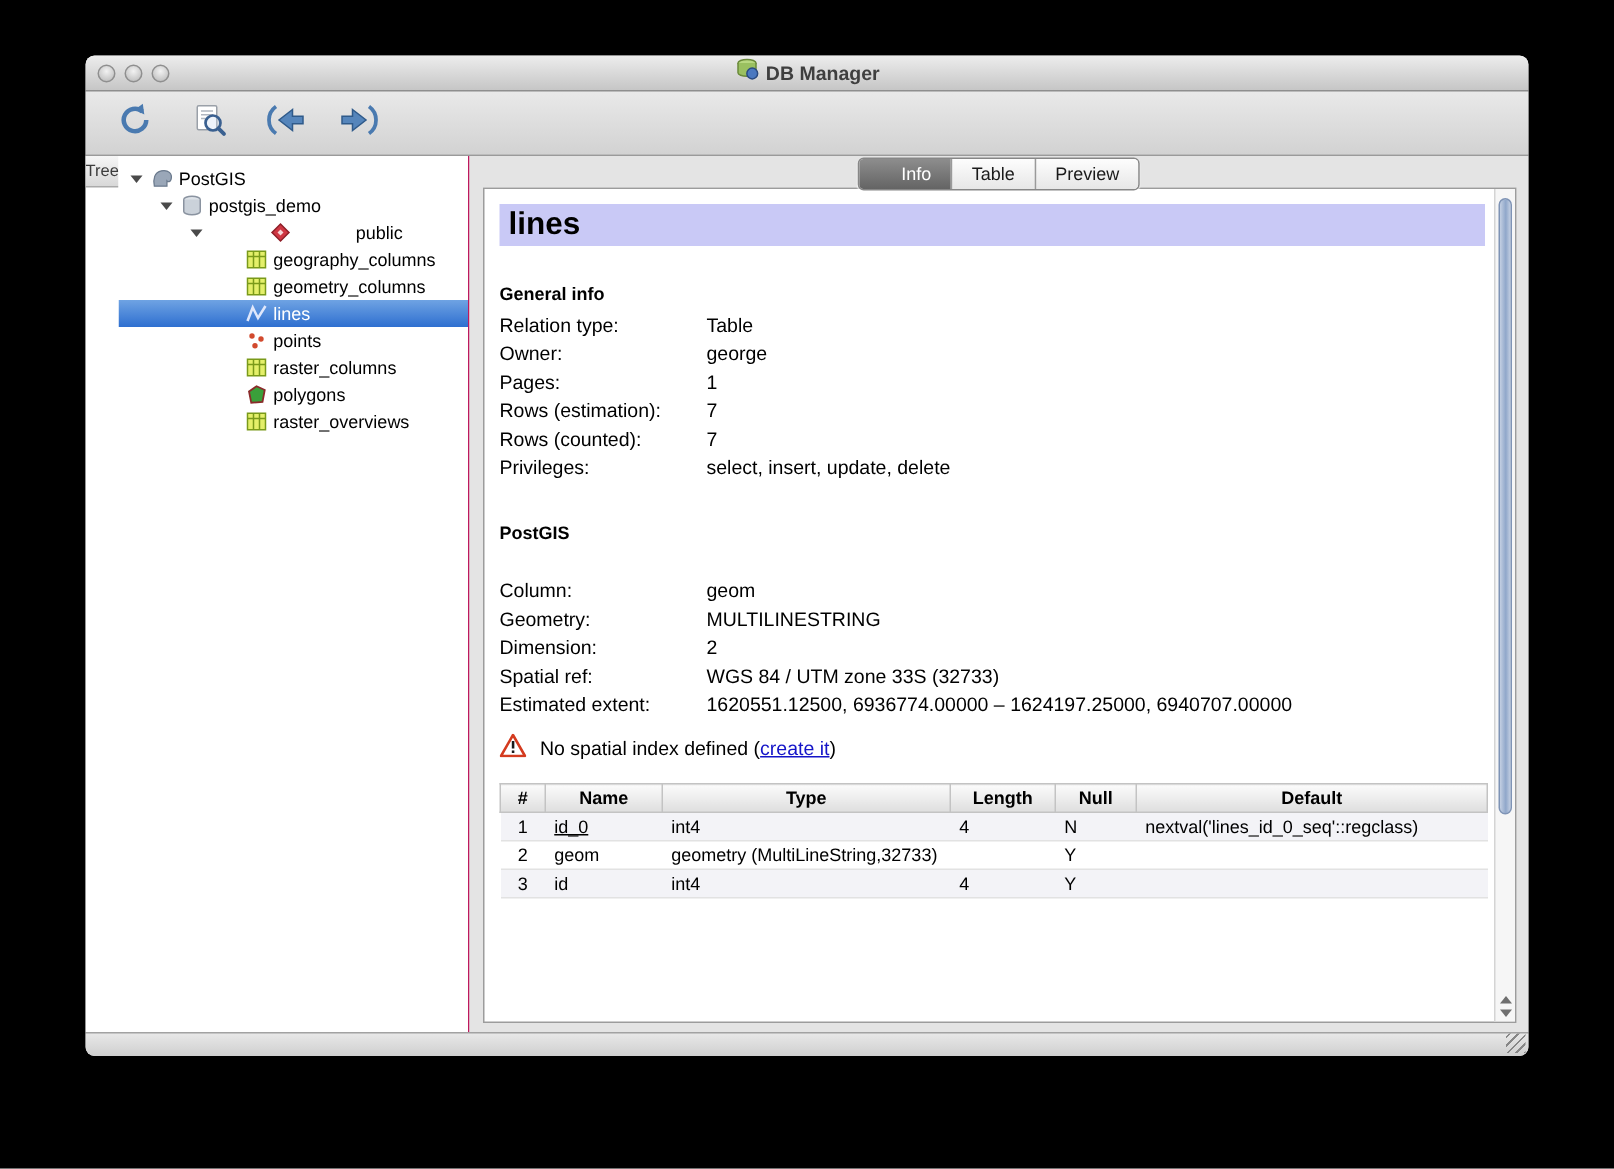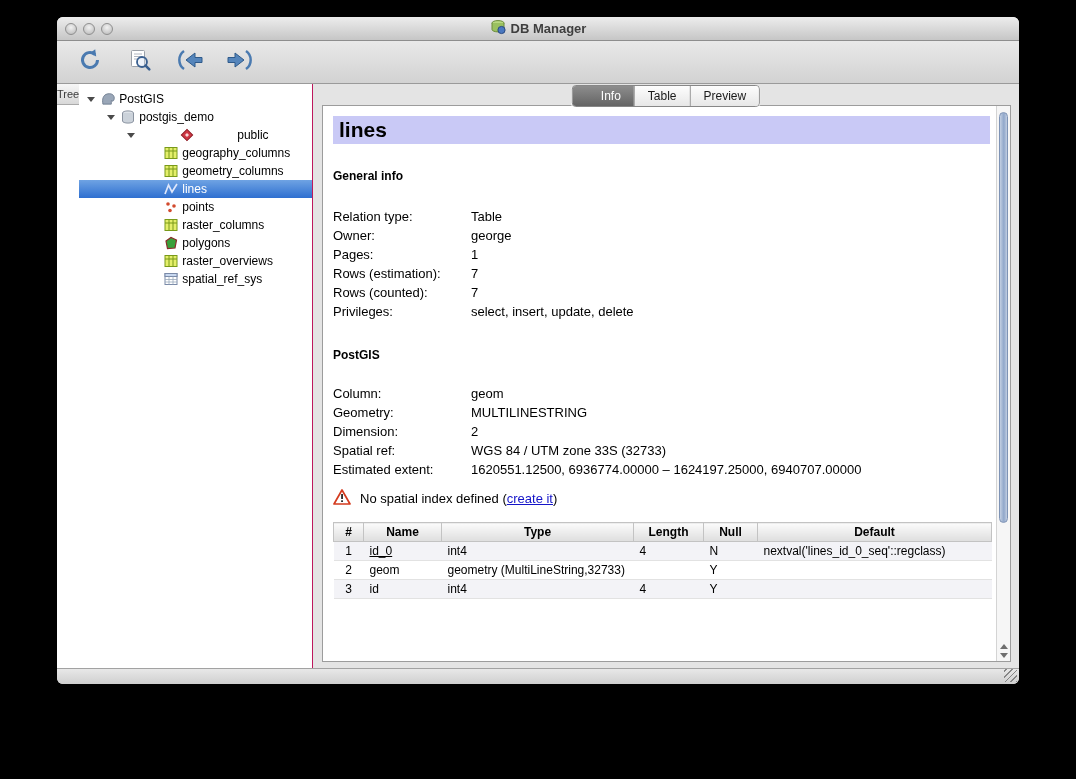--- a/index.html
+++ b/index.html
@@ -3,21 +3,21 @@
 <meta charset="utf-8">
 <style>
   * { box-sizing: border-box; }
   html,body { margin:0; padding:0; }
   body {
     width:1076px; height:779px; background:#000;
     font-family:"Liberation Sans", sans-serif;
     position:relative; overflow:hidden;
   }
   .window {
-    position:absolute; left:57px; top:17px; width:962px; height:667px;
+    position:absolute; left:57px; top:37px; width:962px; height:667px;
     background:#e6e6e6; border-radius:6px; overflow:hidden;
     box-shadow:0 14px 40px rgba(0,0,0,0.65), 0 0 0 1px rgba(0,0,0,0.55);
     display:flex; flex-direction:column;
   }
   
   .titlebar {
     height:24px; flex:0 0 24px; position:relative;
     background:linear-gradient(#ededed,#c6c6c6);
     border-bottom:1px solid #8e8e8e;
     display:flex; align-items:center; justify-content:center;
@@ -83,21 +83,21 @@
   .arr-dn { width:0; height:0; border-left:4px solid transparent;
     border-right:4px solid transparent; border-top:5px solid #6f6f6f; }
   
   .obj-title { height:28px; line-height:28px; background:#c9c9f6;
     font-size:21px; font-weight:bold; color:#000; padding-left:6px;
     margin-right:2px; }
   .section-h { font-size:12px; font-weight:bold; color:#000; line-height:21px; }
   .h-general { margin-top:22px; }
   .h-postgis { margin-top:24px; }
   .h-fields  { margin-top:24px; }
-  .rows-general { margin-top:20px; }
+  .rows-general { }
   .rows-postgis { margin-top:18px; }
   .info-row { line-height:19px; font-size:13px; color:#000; display:flex; }
   .ilabel { width:138px; flex:0 0 138px; }
   .ivalue { flex:1; }
   .link { color:#1414c8; text-decoration:underline; cursor:pointer; }
   .warning-row { margin-top:10px; display:flex; align-items:center; gap:9px;
     font-size:13px; color:#000; }
   
   .fields-table { margin-top:14px; border-collapse:collapse; table-layout:fixed;
     width:658px; font-size:12px; color:#000; }
@@ -271,30 +271,20 @@
         <div class="tree-row lvl3">
           <span class="ticon">
               <svg width="14" height="14" viewBox="0 0 14 14">
                 <rect x="1" y="1.5" width="12" height="11" fill="#e4ef6a" stroke="#7a9a1a"></rect>
                 <path d="M1 5 H13 M5 1.5 V12.5 M9 1.5 V12.5" stroke="#7a9a1a" stroke-width="1"></path>
               </svg>
             </span>
           <span class="tlabel">raster_overviews</span>
         </div>
 
-        <div class="tree-row lvl3">
-          <span class="ticon">
-              <svg width="14" height="14" viewBox="0 0 14 14">
-                <rect x="1" y="1.5" width="12" height="11" fill="#ffffff" stroke="#7a8aa8"></rect>
-                <rect x="1" y="1.5" width="12" height="3" fill="#c8d8f0" stroke="#7a8aa8"></rect>
-                <path d="M1 7.5 H13 M1 10 H13 M5 4.5 V12.5 M9 4.5 V12.5" stroke="#9aaabb" stroke-width="0.8"></path>
-              </svg>
-            </span>
-          <span class="tlabel">spatial_ref_sys</span>
-        </div>
 
       </div>
     </div>
 
     <div class="right-panel">
       <div class="tab-bar">
         <div class="tab active">Info</div>
         <div class="tab">Table</div>
         <div class="tab">Preview</div>
       </div>

